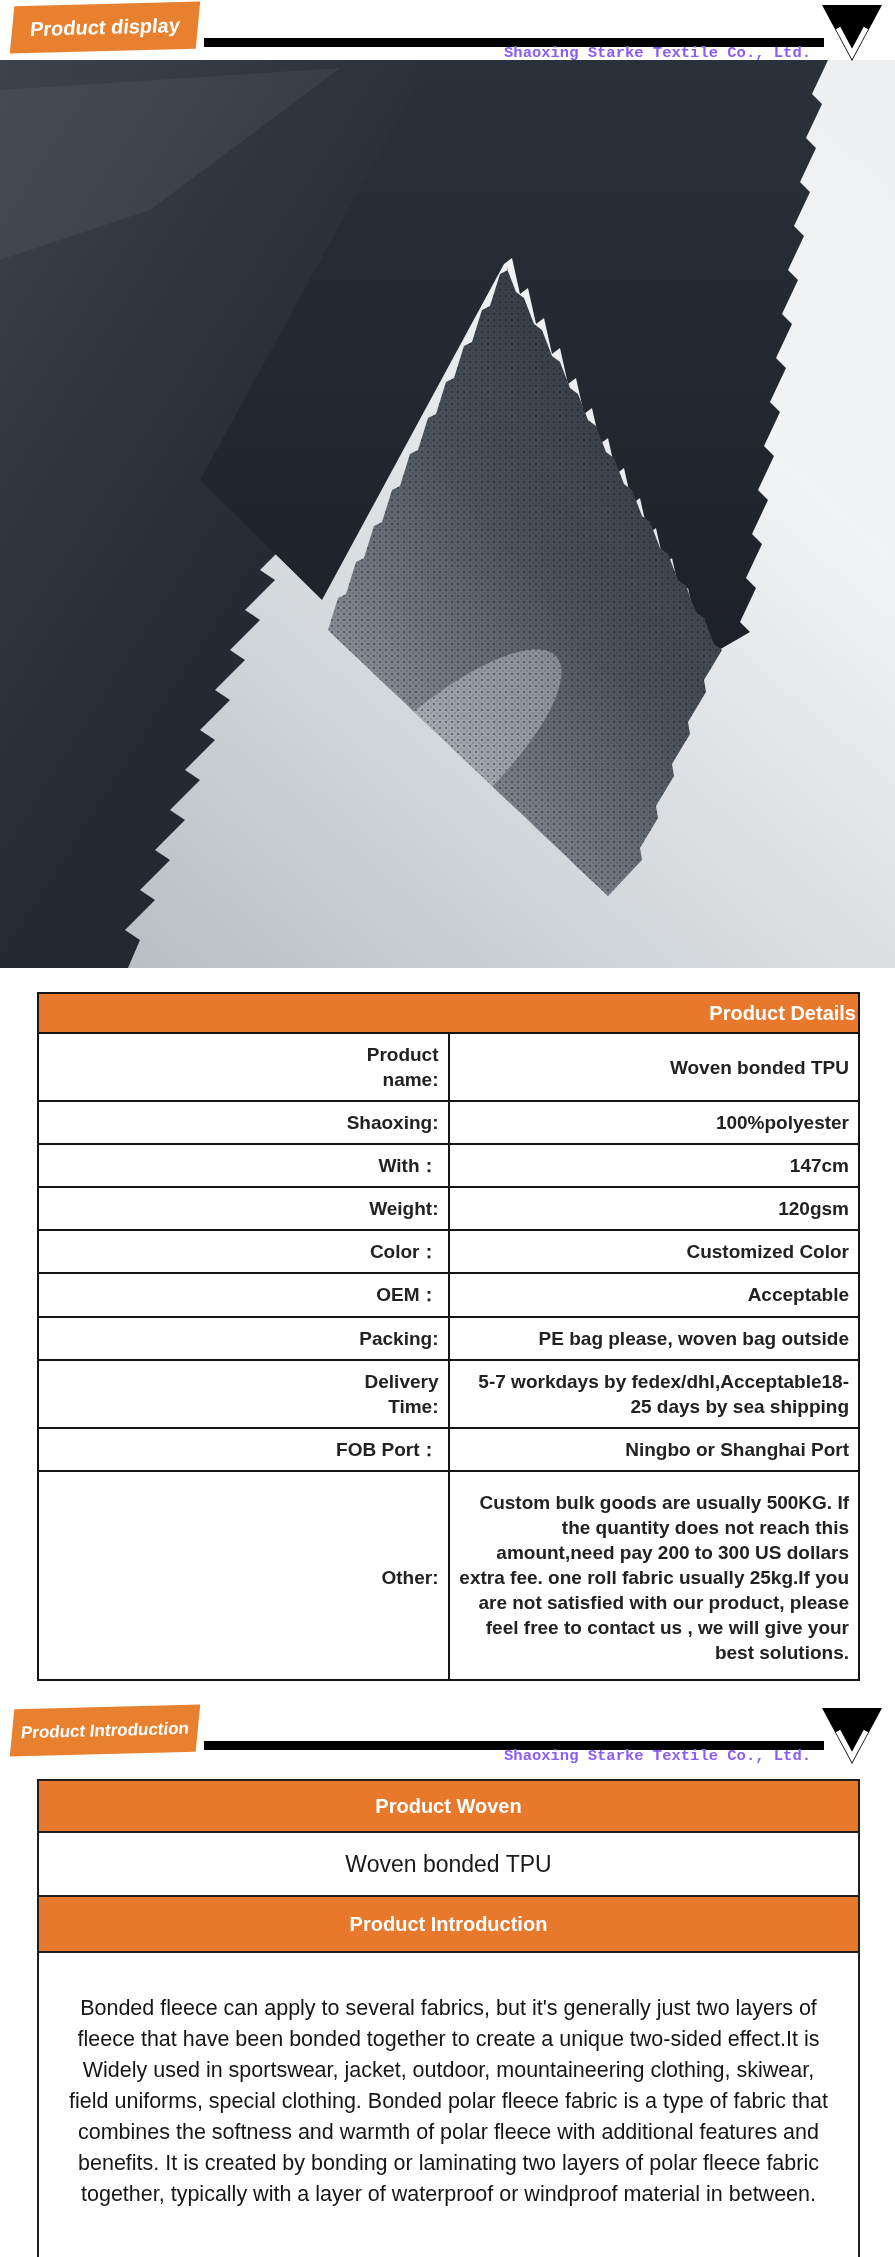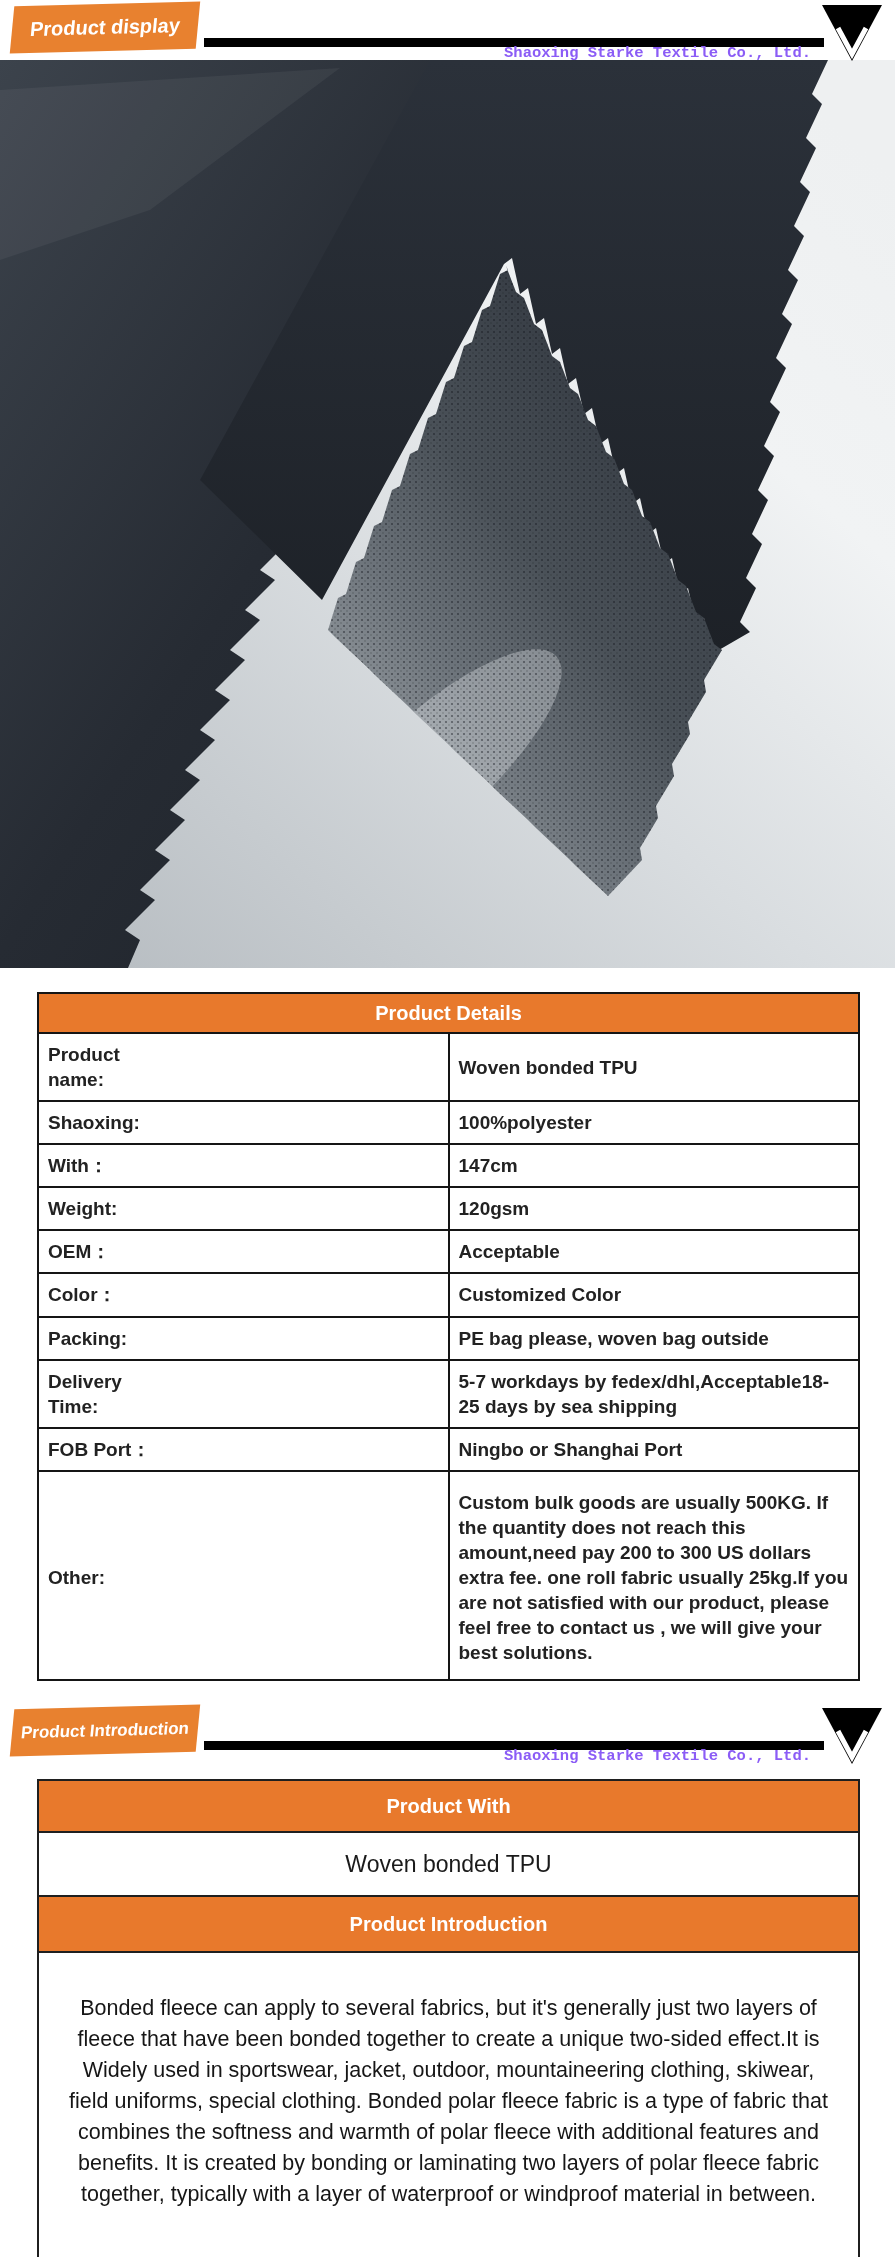--- a/index.html
+++ b/index.html
@@ -22,21 +22,21 @@
     position:absolute;right:84px;top:8px;
     font-family:Liberation Mono, monospace;
     font-weight:700;font-size:15.5px;color:#8b5cf6;white-space:nowrap;z-index:2;margin-top:36px;
   }
   .tri{position:absolute;right:12px;top:4px;width:62px;height:60px;z-index:3;}
   
   .photo{display:block;width:895px;height:908px;}
   
   table.details{
     width:823px;margin:24px 35px 0 37px;border-collapse:collapse;
-    color:#222;table-layout:fixed;
+    color:#222;table-layout:fixed;text-align:right;
   }
   table.details th{
     background:#E8792C;color:#ffffff;font-size:20px;font-weight:bold;
     border:2px solid #151515;height:34px;padding:2px;
   }
   table.details td{
     border:2px solid #151515;font-size:19px;font-weight:bold;line-height:1.32;
     padding:8px 9px;vertical-align:middle;word-wrap:break-word;
   }
   td.lbl{width:158px;text-decoration:underline;}
@@ -164,26 +164,26 @@
       </tr>
       <tr>
         <td class="lbl"><span>With：</span></td>
         <td class="val">147cm</td>
       </tr>
       <tr>
         <td class="lbl"><span>Weight:</span></td>
         <td class="val">120gsm</td>
       </tr>
       <tr>
+        <td class="lbl"><span>Color：</span></td>
+        <td class="val">Customized Color</td>
+      </tr>
+      <tr>
         <td class="lbl"><span>OEM：</span></td>
         <td class="val">Acceptable</td>
-      </tr>
-      <tr>
-        <td class="lbl"><span>Color：</span></td>
-        <td class="val">Customized Color</td>
       </tr>
       <tr>
         <td class="lbl"><span>Packing:</span></td>
         <td class="val">PE bag please, woven bag outside</td>
       </tr>
       <tr>
         <td class="lbl"><span>Delivery Time:</span></td>
         <td class="val">5-7 workdays by fedex/dhl,Acceptable18-25 days by sea shipping</td>
       </tr>
       <tr>
@@ -203,19 +203,19 @@
       <span>Product Introduction</span>
     </div>
     <div class="company">Shaoxing Starke Textile Co., Ltd.</div>
     <svg class="tri" viewBox="0 0 62 60">
       <polygon points="1,1 61,1 31,57" fill="#000"></polygon>
       <path d="M17,24 L31,50 L45,24" stroke="#fff" stroke-width="5" fill="none"></path>
     </svg>
   </div>
 
   <div class="intro-box">
-    <div class="band">Product With</div>
+    <div class="band">Product Woven</div>
     <div class="name-row">Woven bonded TPU</div>
     <div class="band b2">Product Introduction</div>
     <div class="para">Bonded fleece can apply to several fabrics, but it's generally just two layers of fleece that have been bonded together to create a unique two-sided effect.It is Widely used in sportswear, jacket, outdoor, mountaineering clothing, skiwear, field uniforms, special clothing. Bonded polar fleece fabric is a type of fabric that combines the softness and warmth of polar fleece with additional features and benefits. It is created by bonding or laminating two layers of polar fleece fabric together, typically with a layer of waterproof or windproof material in between.</div>
   </div>
 
 </div>
 
 </body></html>

